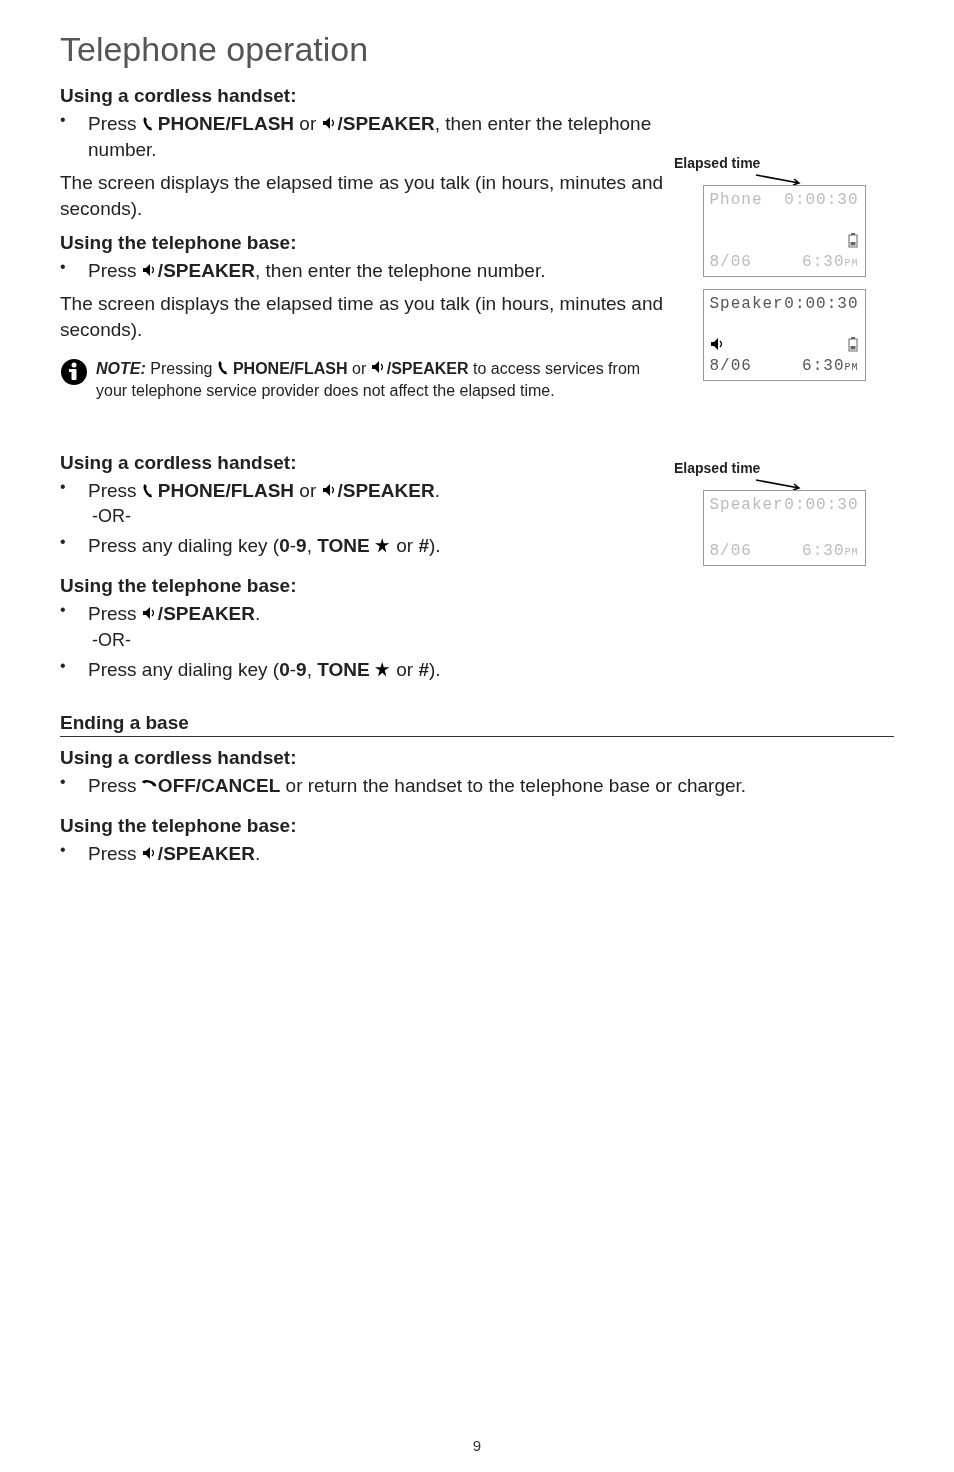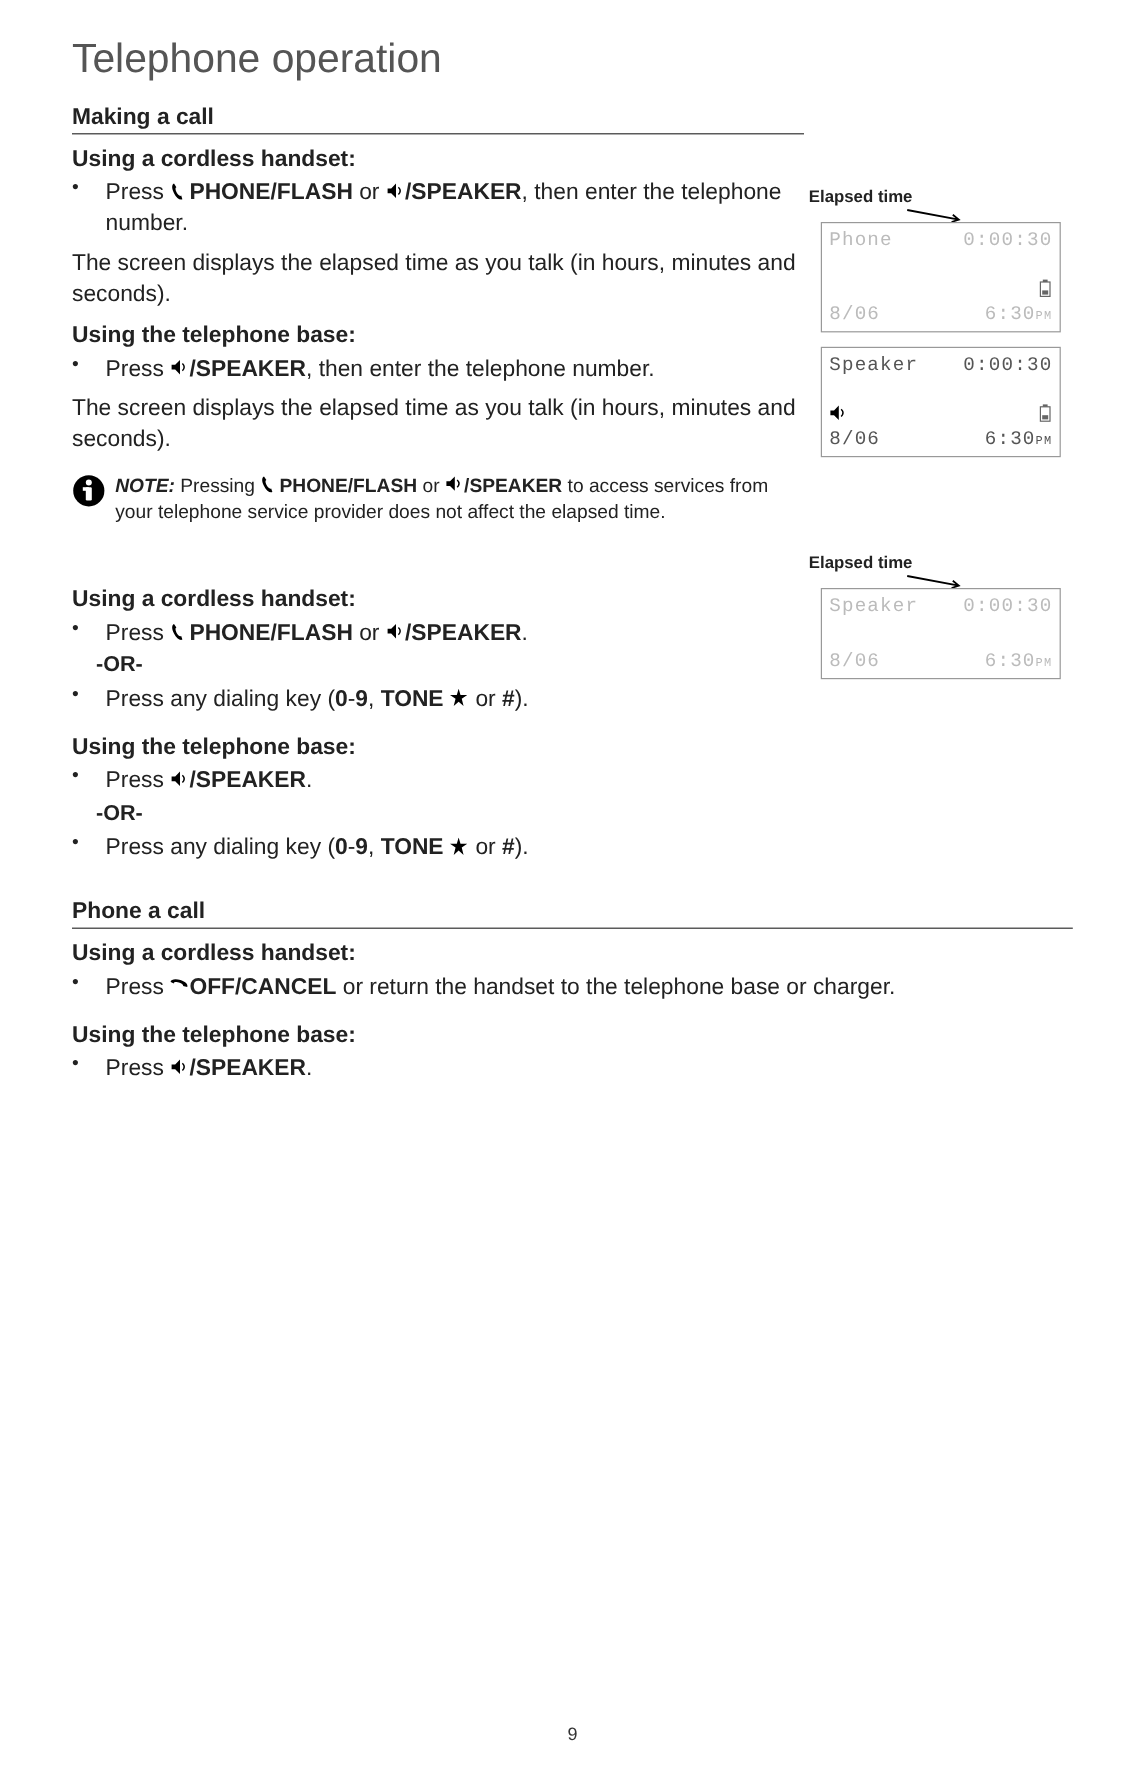--- a/index.html
+++ b/index.html
@@ -46,23 +46,23 @@
   .bullet-text {
     font-size: 19px;
     line-height: 1.35;
   }
   .para {
     font-size: 19px;
     line-height: 1.35;
     margin: 8px 0 10px 0;
   }
   .or {
-    font-weight: bold;
+    font-weight: normal;
     font-size: 18px;
-    margin-left: 20px;
+    margin-left: 32px;
     margin-top: 2px;
     margin-bottom: 6px;
   }
   .smcaps { font-variant: small-caps; }
   .bold { font-weight: bold; }
   .ital { font-style: italic; font-weight: bold; }
   svg.icon { vertical-align: -2px; height: 16px; width: 16px; }
   
   
   .right-col {
@@ -73,21 +73,21 @@
   }
   .fig-label {
     font-size: 14px;
     font-weight: bold;
     text-align: left;
     margin-bottom: 2px;
   }
   .lcd {
     border: 1px solid #999;
     background: #fff;
-    width: 200px;
+    width: 163px;
     margin: 0 auto 12px auto;
     font-family: "Courier New", monospace;
     padding: 4px 6px;
     position: relative;
   }
   .lcd-row {
     display: flex;
     justify-content: space-between;
     font-size: 16px;
     letter-spacing: 1px;
@@ -164,21 +164,20 @@
       <rect x="2" y="3" width="8" height="12" stroke="#666" fill="none" stroke-width="1"></rect>
       <rect x="4" y="1" width="4" height="2" fill="#666"></rect>
       <rect x="3.5" y="10" width="5" height="3.5" fill="#666"></rect>
     </g>
   </defs>
 </svg>
 
 <div class="page-title">Telephone operation</div>
 
 <div class="left-col">
-  <div class="section-title">Making a call</div>
   <div class="subsection">Using a cordless handset:</div>
   <div class="bullet">
     <div class="bullet-dot">•</div>
     <div class="bullet-text">
       <span>Press </span><svg class="icon">
           <use href="#phone-handset"></use>
         </svg><span class="bold">PHONE/</span><span class="bold smcaps">FLASH</span><span> or </span><svg class="icon">
           <use href="#speaker-icon"></use>
         </svg><span class="bold">/SPEAKER</span><span>, then enter the telephone number.</span>
     </div>
@@ -310,21 +309,21 @@
     <div class="bullet-dot">•</div>
     <div class="bullet-text">
       <span>Press any dialing key (</span><span class="bold">0</span><span>-</span><span class="bold">9</span><span>, </span><span class="bold">TONE</span> <svg class="icon" viewBox="0 0 14 14">
           <use href="#star-icon"></use>
         </svg><span> or </span><span class="bold">#</span><span>).</span>
     </div>
   </div>
 </div>
 
 <div style="margin-top:30px">
-  <div class="section-title">Phone a call</div>
+  <div class="section-title">Ending a base</div>
   <div class="subsection">Using a cordless handset:</div>
   <div class="bullet">
     <div class="bullet-dot">•</div>
     <div class="bullet-text">
       <span>Press </span><svg class="icon">
           <use href="#off-icon"></use>
         </svg><span class="bold">OFF/</span><span class="bold smcaps">CANCEL</span><span> or return the handset to the telephone base or charger.</span>
     </div>
   </div>
   <div class="subsection" style="margin-top:16px">Using the telephone base:</div>

